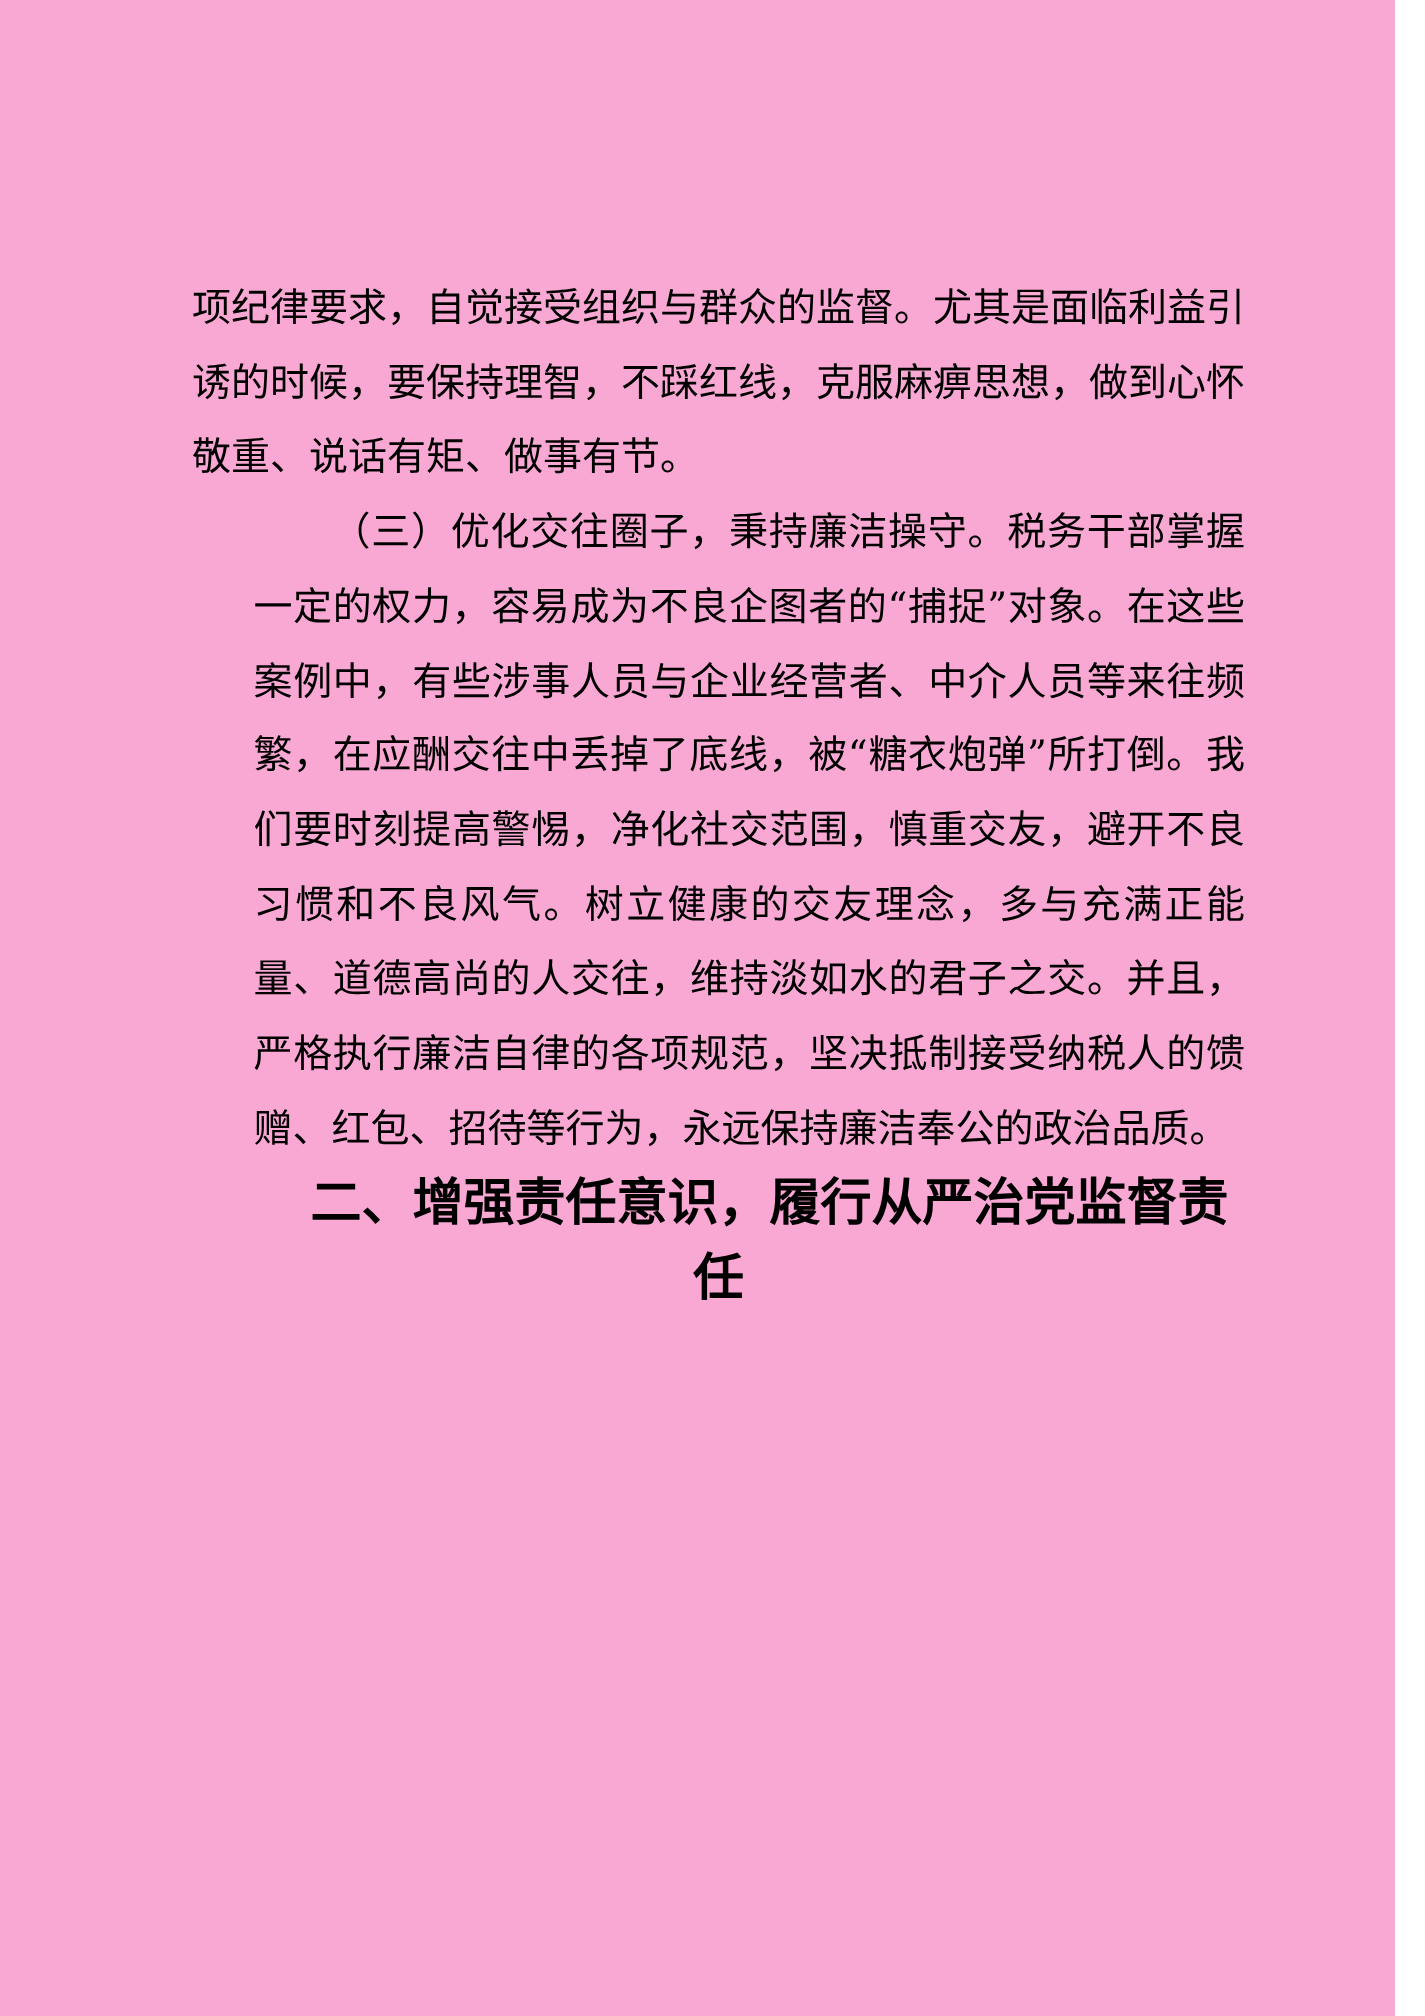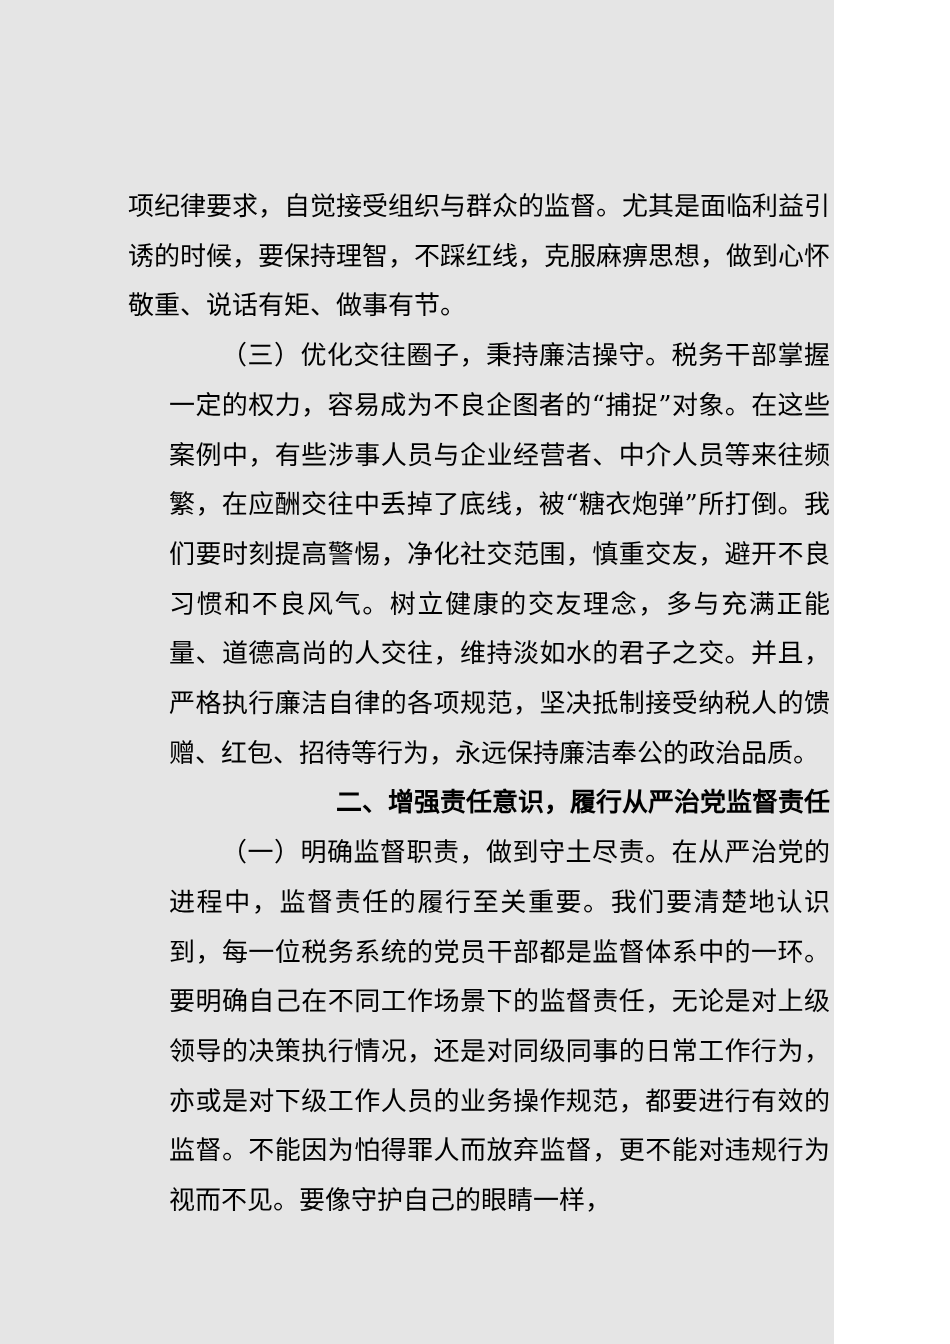--- a/index.html
+++ b/index.html
@@ -8,23 +8,23 @@
   }
   body {
     width: 950px;
     height: 1344px;
     background: #ffffff;
     overflow: hidden;
     font-family: "DejaVu Serif", "Liberation Serif", serif;
   }
   .page {
     position: relative;
-    width: 834px;
+    width: 930px;
     height: 1344px;
-    background: #e5e5e5;
+    background: #f9a8d4;
     color: #000000;
   }
   .text-column {
     position: absolute;
     left: 128px;
     top: 182px;
     width: 702px;
   }
   .para {
     margin: 0;
@@ -40,30 +40,29 @@
   }
   .para.indent {
     text-indent: 2em;
     margin-left: 41px;
   }
   .heading {
     margin: 0;
     padding: 0;
     font-family: "DejaVu Sans", "Liberation Sans", sans-serif;
     font-weight: bold;
-    font-size: 26px;
+    font-size: 34px;
     line-height: 49.7px;
     color: #000000;
     text-indent: 2em;
-    text-align: right;
+    text-align: center;
   }
 </style>
 </head>
 <body>
 
 <div class="page">
   <div class="text-column">
     <p class="para">项纪律要求，自觉接受组织与群众的监督。尤其是面临利益引诱的时候，要保持理智，不踩红线，克服麻痹思想，做到心怀敬重、说话有矩、做事有节。</p>
     <p class="para indent">（三）优化交往圈子，秉持廉洁操守。税务干部掌握一定的权力，容易成为不良企图者的“捕捉”对象。在这些案例中，有些涉事人员与企业经营者、中介人员等来往频繁，在应酬交往中丢掉了底线，被“糖衣炮弹”所打倒。我们要时刻提高警惕，净化社交范围，慎重交友，避开不良习惯和不良风气。树立健康的交友理念，多与充满正能量、道德高尚的人交往，维持淡如水的君子之交。并且，严格执行廉洁自律的各项规范，坚决抵制接受纳税人的馈赠、红包、招待等行为，永远保持廉洁奉公的政治品质。</p>
     <h2 class="heading">二、增强责任意识，履行从严治党监督责任</h2>
-    <p class="para indent">（一）明确监督职责，做到守土尽责。在从严治党的进程中，监督责任的履行至关重要。我们要清楚地认识到，每一位税务系统的党员干部都是监督体系中的一环。要明确自己在不同工作场景下的监督责任，无论是对上级领导的决策执行情况，还是对同级同事的日常工作行为，亦或是对下级工作人员的业务操作规范，都要进行有效的监督。不能因为怕得罪人而放弃监督，更不能对违规行为视而不见。要像守护自己的眼睛一样，</p>
   </div>
 </div>
 
 </body></html>

